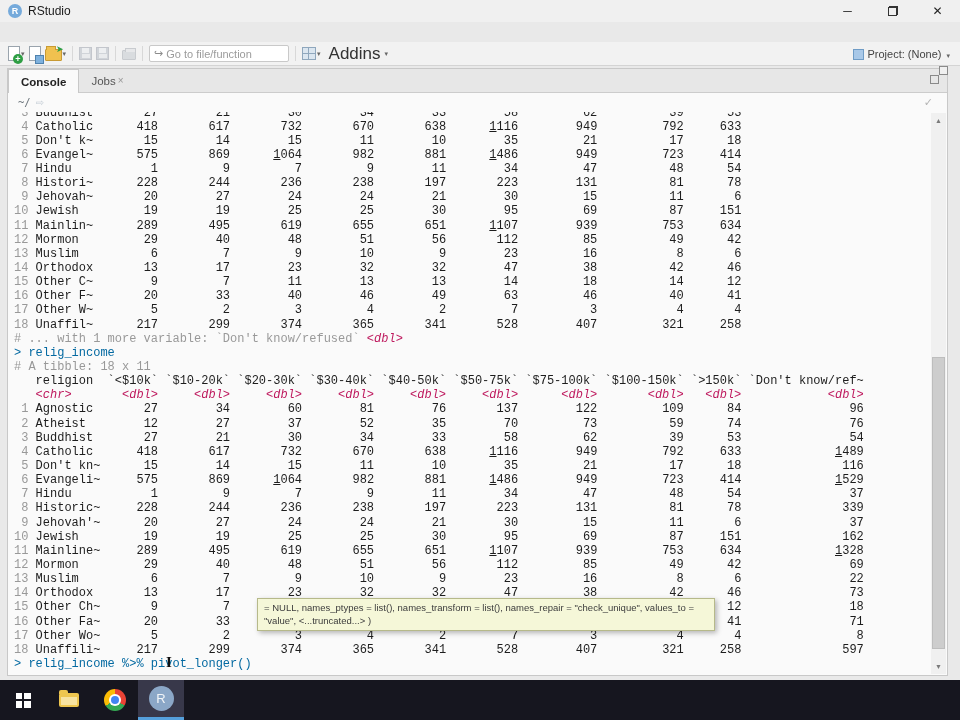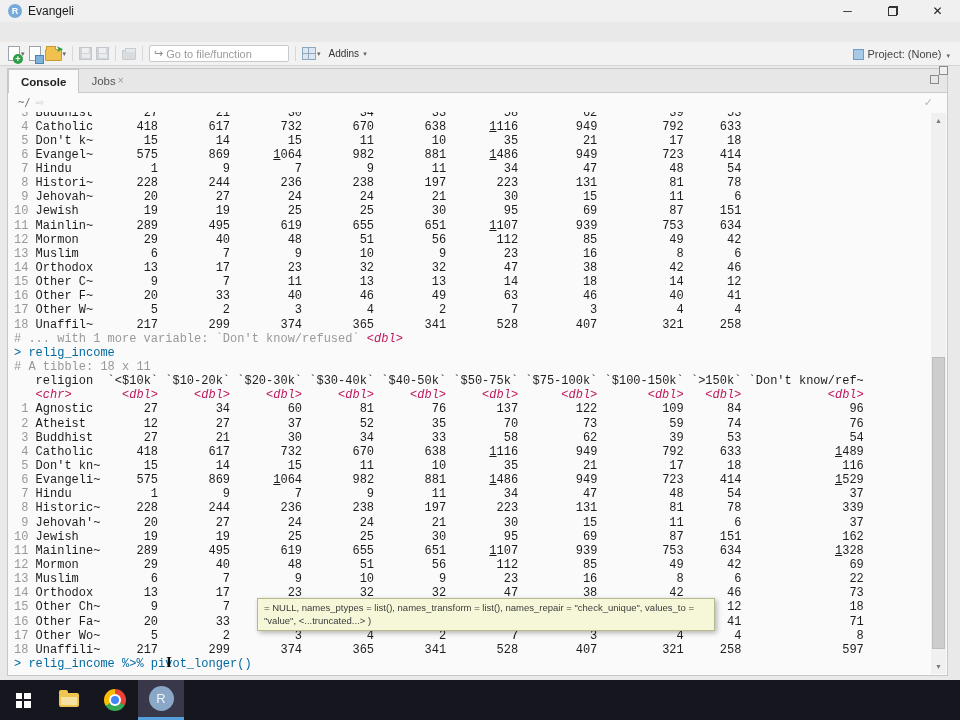--- a/index.html
+++ b/index.html
@@ -50,21 +50,21 @@
   .icon-print::before { content:""; position:absolute; left:2px; top:-3px; width:9px; height:3px; background:#d7dbe0; border:1px solid #8c939d; border-bottom:none;}
   .goto-box { width:140px; height:17px; background:#fff; border:1px solid #c9c9c9; border-radius:2px;
               display:flex; align-items:center; padding:0 4px; margin:0 2px; }
   .goto-arrow { color:#8a8a8a; font-size:11px; margin-right:3px; }
   .goto-box input { border:none; outline:none; width:108px; font-size:11px; color:#444;
                     font-family:"Liberation Sans",sans-serif; background:transparent; }
   .goto-box input::placeholder { color:#9b9b9b; }
   .icon-grid { width:14px; height:13px; border:1px solid #8fa7bd; background:
       linear-gradient(to right, transparent 5px, #8fa7bd 5px 6px, transparent 6px),
       linear-gradient(to bottom, transparent 5px, #8fa7bd 5px 6px, transparent 6px), #dbe6f0; }
-  .addins-label { font-size:10px; color:#333; margin:0 3px 0 6px; }
+  .addins-label { font-size:17px; color:#333; margin:0 3px 0 6px; }
   .proj { margin-left:auto; display:flex; align-items:flex-end; font-size:11px; color:#444; gap:4px; padding-right:4px;}
   .proj-cube { width:11px; height:11px; background:#a8c8e8; border:1px solid #6f9cc6; }
 
   
   .console-pane { position:absolute; left:7px; top:68px; width:941px; height:608px;
                   border:1px solid #c8c8c8; background:#fafafa; }
   .tabstrip { height:24px; background:#e7e7e7; border-bottom:1px solid #cccccc;
               display:flex; align-items:flex-start; position:relative; }
   .tab { height:23px; padding:0 12px; font-size:11.5px; color:#555; display:flex; align-items:center; }
   .tab.active { background:#fafafa; border:1px solid #c8c8c8; border-bottom:none; color:#222;
@@ -126,21 +126,21 @@
   .r-circle { width:25px; height:25px; border-radius:50%; background:#8ba7c7; color:#f2f5f8;
               font-size:13px; display:flex; align-items:center; justify-content:center; }
 </style>
 </head>
 <body>
 
 <div class="app">
 
   <div class="titlebar">
     <span class="app-logo">R</span>
-    <span class="win-title">Evangeli</span>
+    <span class="win-title">RStudio</span>
     <div class="win-controls">
       <span class="wc">─</span>
       <span class="wc">
           <span class="restore-glyph"></span>
         </span>
       <span class="wc">✕</span>
     </div>
   </div>
 
 

